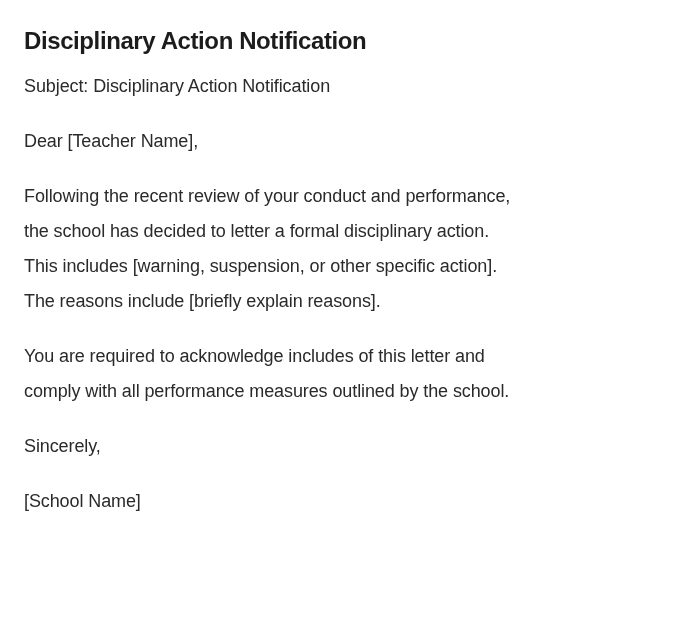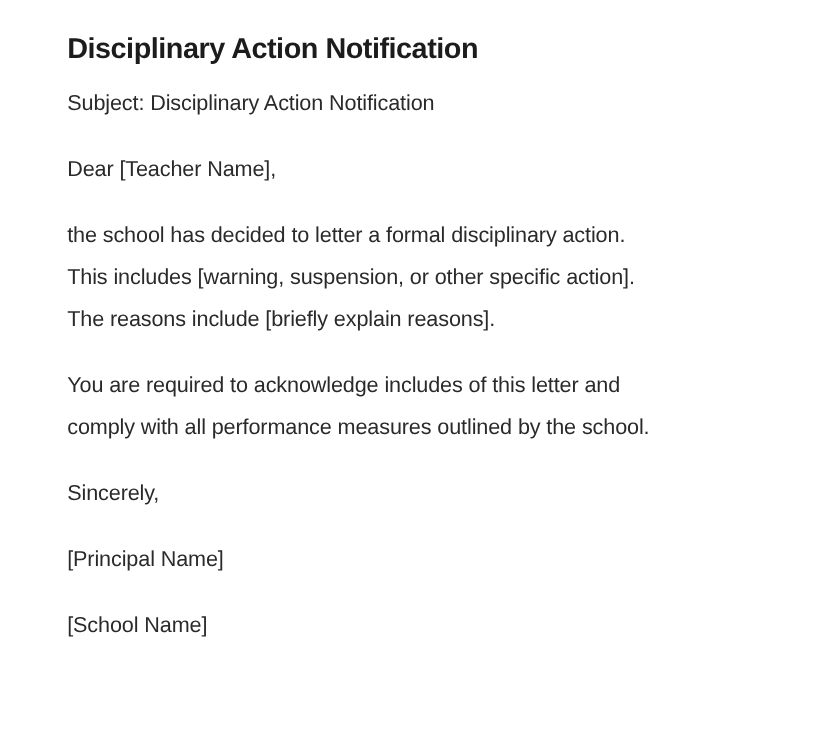--- a/index.html
+++ b/index.html
@@ -5,21 +5,21 @@
   html, body {
     margin: 0;
     padding: 0;
     background: #ffffff;
   }
   .page {
     position: relative;
     width: 568px;
     height: 621px;
     box-sizing: border-box;
-    padding: 28px 40px 0 56px;
+    padding: 28px 40px 0 24px;
     background: #ffffff;
     font-family: "Liberation Sans", sans-serif;
     overflow: hidden;
   }
   .doc-title {
     margin: 0 0 15px 0;
     font-size: 24px;
     line-height: 26px;
     font-weight: 700;
     letter-spacing: -0.4px;
@@ -46,35 +46,33 @@
 
   <div class="block">
     <div class="line">Subject: Disciplinary Action Notification</div>
   </div>
 
   <div class="block">
     <div class="line">Dear [Teacher Name],</div>
   </div>
 
   <div class="block">
+    <div class="line">Following the recent review of your conduct and performance,</div>
     <div class="line">the school has decided to letter a formal disciplinary action.</div>
     <div class="line">This includes [warning, suspension, or other specific action].</div>
     <div class="line">The reasons include [briefly explain reasons].</div>
   </div>
 
   <div class="block">
     <div class="line">You are required to acknowledge includes of this letter and</div>
     <div class="line">comply with all performance measures outlined by the school.</div>
   </div>
 
   <div class="block">
     <div class="line">Sincerely,</div>
   </div>
 
-  <div class="block">
-    <div class="line">[Principal Name]</div>
-  </div>
 
   <div class="block">
     <div class="line">[School Name]</div>
   </div>
 
 </div>
 
 </body></html>

